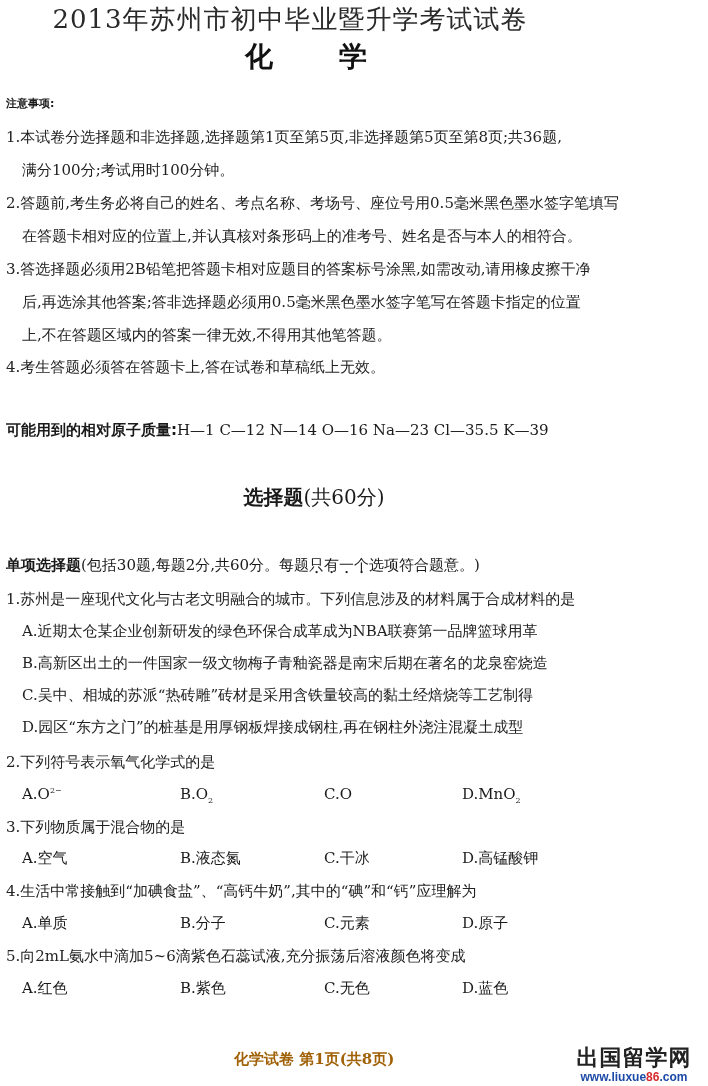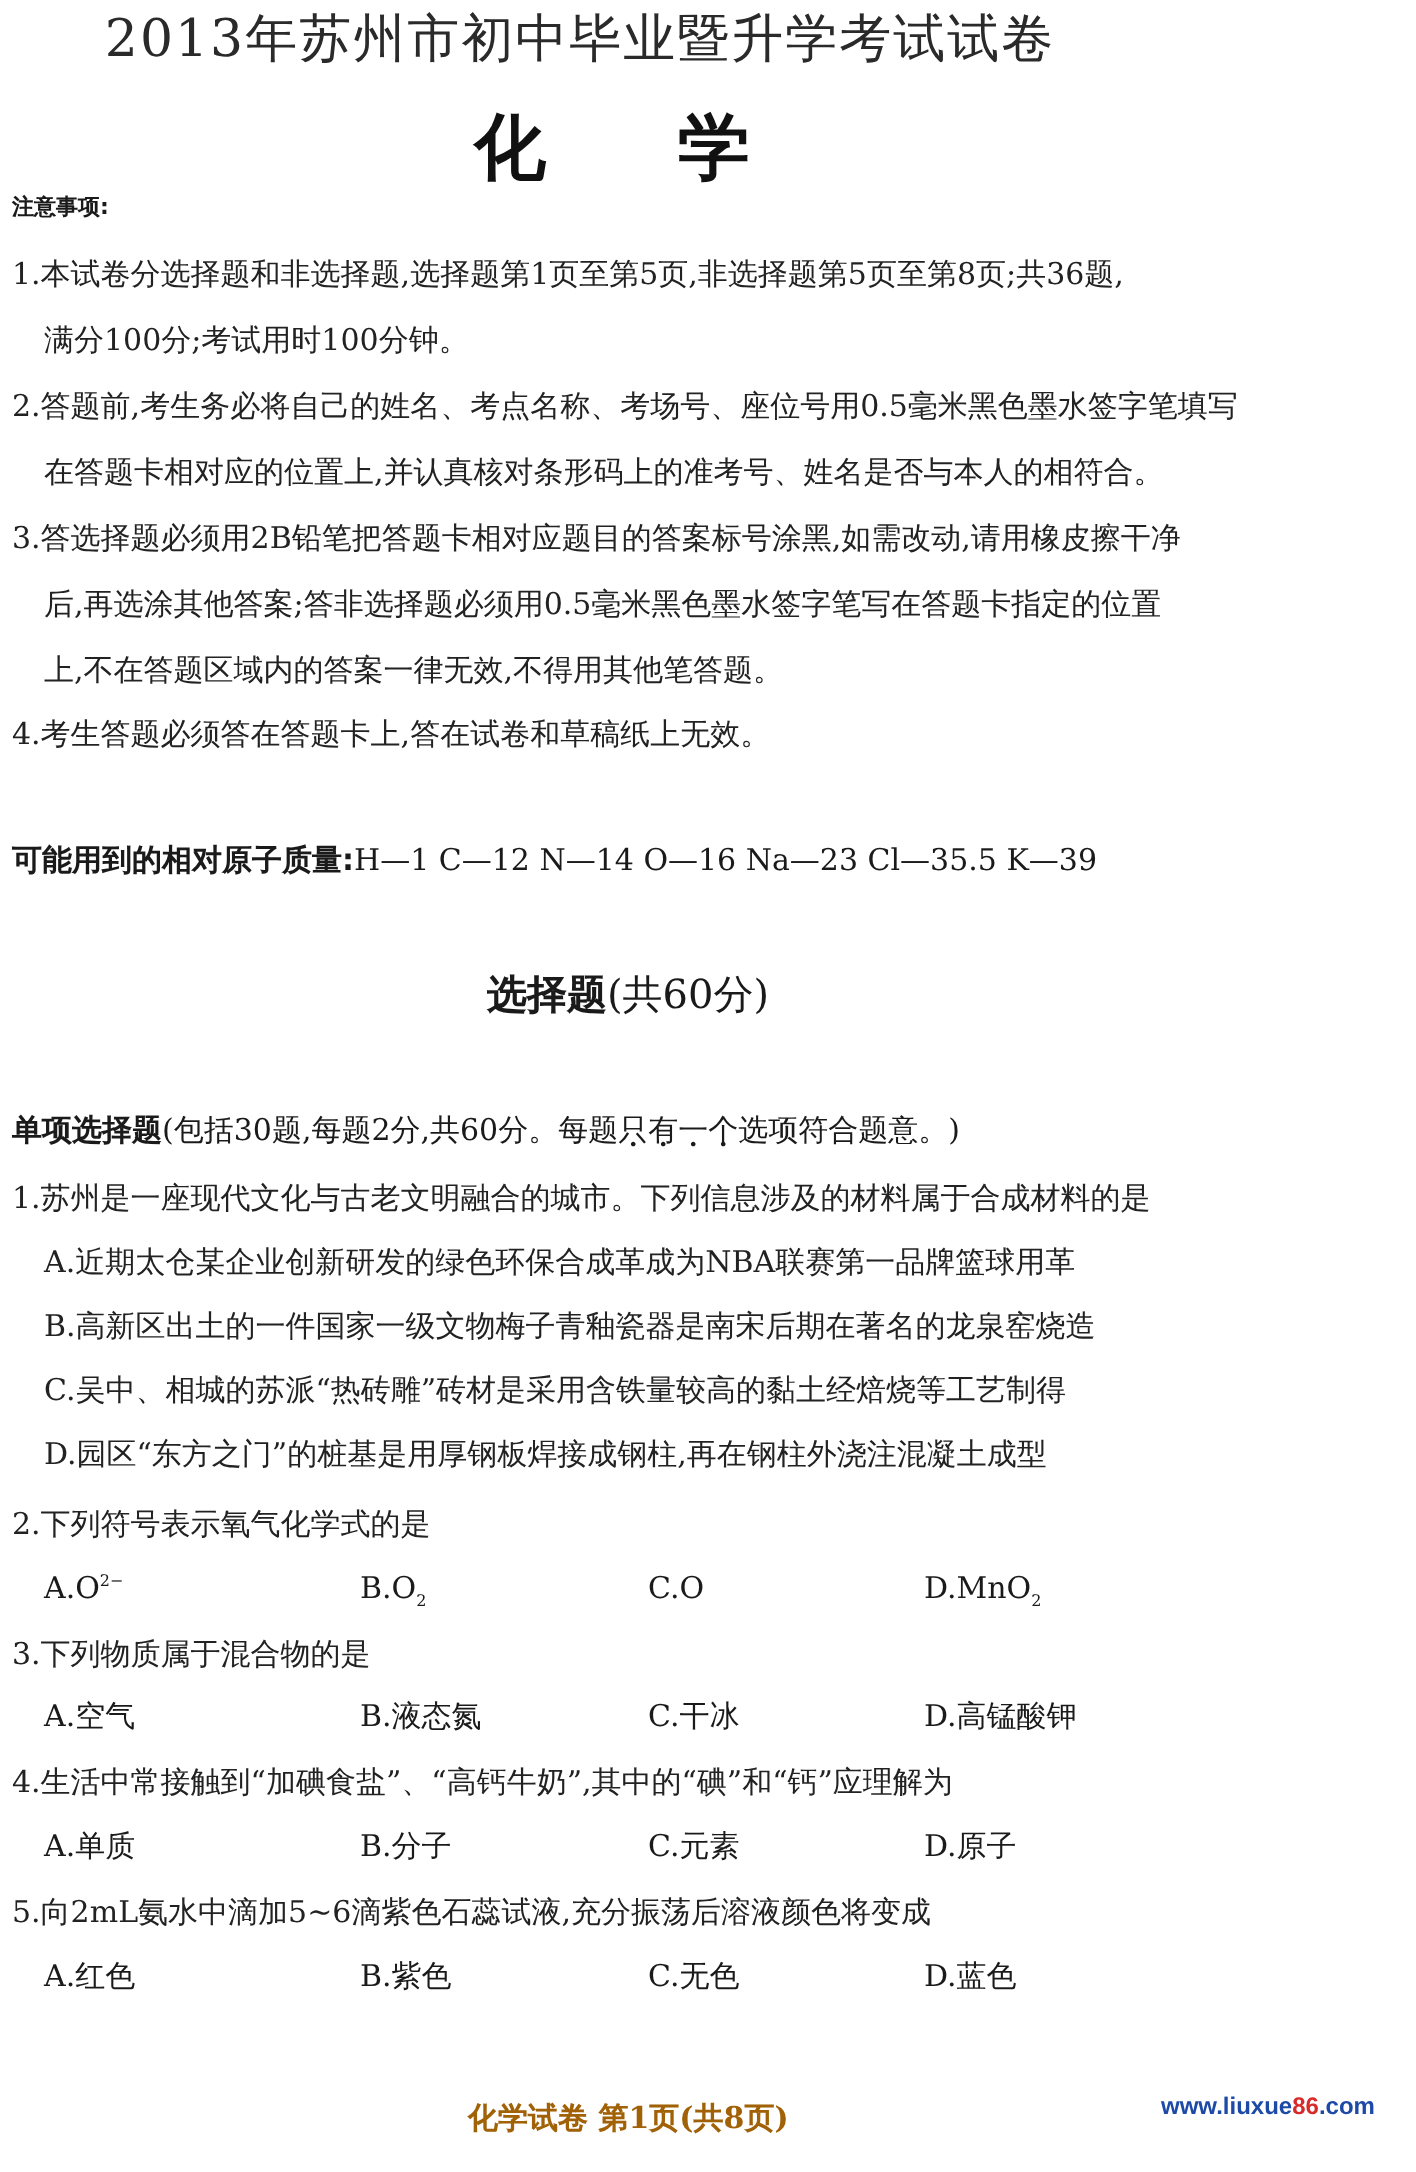--- a/index.html
+++ b/index.html
@@ -3,21 +3,21 @@
 <meta charset="utf-8">
 <style>
   html, body { margin: 0; padding: 0; background: #ffffff; }
   body {
     width: 708px; height: 1086px; position: relative; overflow: hidden;
     font-family: "DejaVu Serif", "Liberation Serif", serif;
     color: #1a1a1a;
   }
   .abs { position: absolute; white-space: nowrap; }
   .title { left: 0; width: 580px; top: 2px; text-align: center; font-size: 26px; color: #2a2a2a; letter-spacing: 1px; }
-  .subject { left: 0; width: 612px; top: 38px; text-align: center; font-size: 36px; font-weight: bold; font-family: "DejaVu Sans", sans-serif; color: #111; margin-top: 12px; }
+  .subject { left: 0; width: 612px; top: 38px; text-align: center; font-size: 28px; font-weight: bold; font-family: "DejaVu Sans", sans-serif; color: #111; }
   .subject span { display: inline-block; }
   .subject .gap { width: 66px; }
   .notice-head { left: 6px; top: 96px; font-size: 11px; font-weight: bold; font-family: "DejaVu Sans", sans-serif; }
   .line { font-size: 15px; left: 6px; color: #222; }
   .indent { left: 22px; }
   .atomic { left: 6px; top: 421px; font-size: 15px; }
   .atomic b { font-family: "DejaVu Sans", sans-serif; font-weight: bold; }
   .section { left: 0; width: 628px; text-align: center; top: 484px; font-size: 20px; }
   .section b { font-family: "DejaVu Sans", sans-serif; }
   .single { left: 6px; top: 556px; font-size: 15px; }
@@ -89,14 +89,15 @@
 
 <div class="abs line" style="top:947px">5.向2mL氨水中滴加5~6滴紫色石蕊试液,充分振荡后溶液颜色将变成</div>
 <div class="abs opt" style="left:22px;top:979px">A.红色</div>
 <div class="abs opt" style="left:180px;top:979px">B.紫色</div>
 <div class="abs opt" style="left:324px;top:979px">C.无色</div>
 <div class="abs opt" style="left:462px;top:979px">D.蓝色</div>
 
 <div class="abs footer">化学试卷  第1页(共8页)</div>
 
 <div class="abs wm">
+  <div class="cn">出国留学网</div>
   <div class="url"><span>www.liuxue</span><span class="red">86</span><span>.com</span></div>
 </div>
 
 </body></html>

